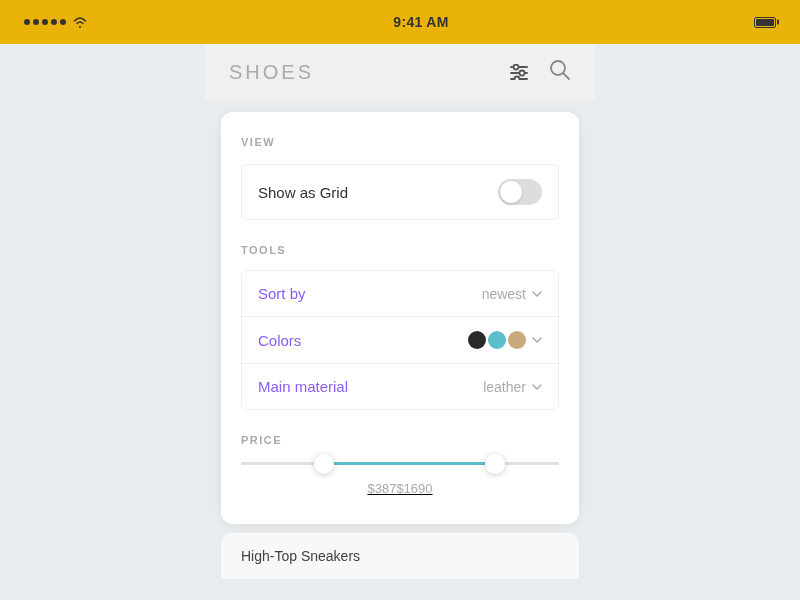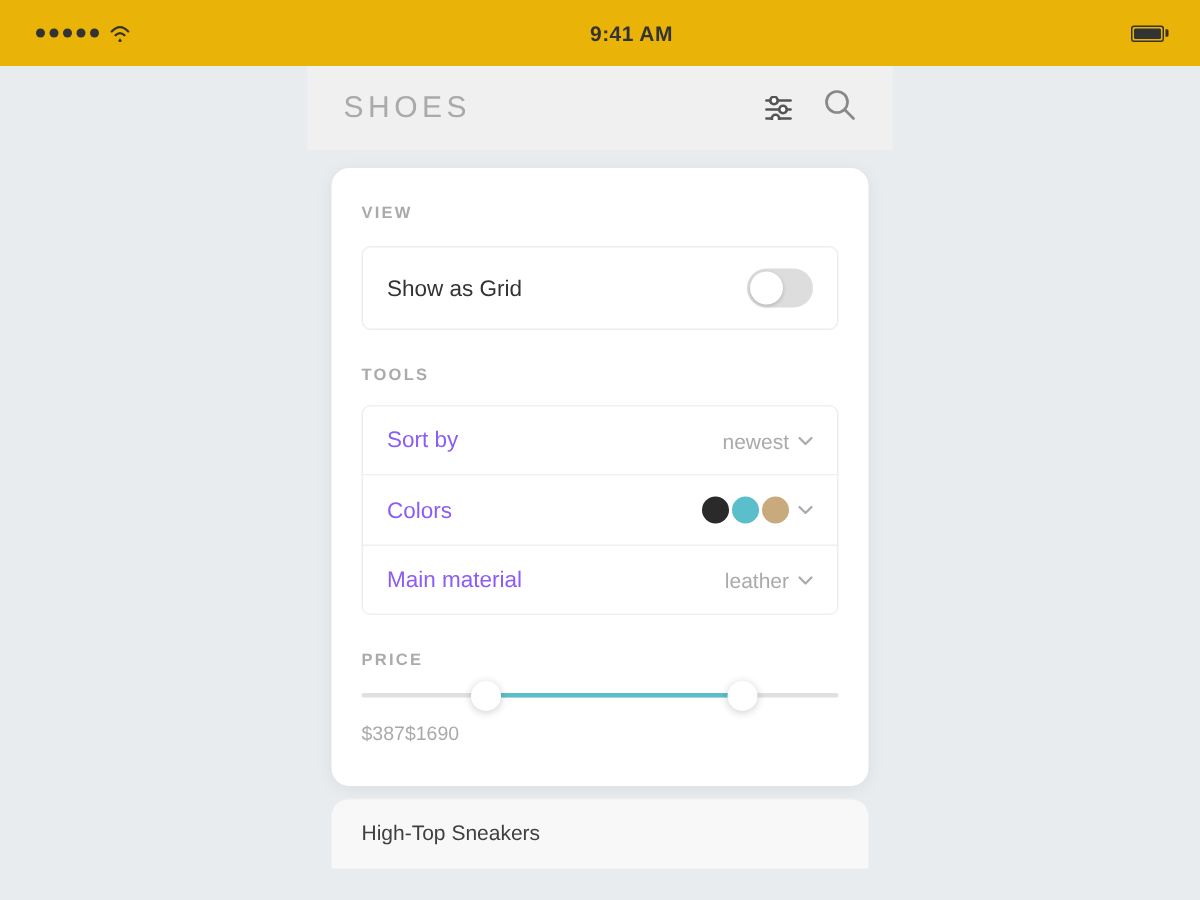--- a/index.html
+++ b/index.html
@@ -310,22 +310,23 @@
     .slider-thumb.left {
       left: calc(26% - 10px);
     }
 
     .slider-thumb.right {
       left: calc(80% - 10px);
     }
 
     .price-labels {
       display: flex;
-      justify-content: flex-start;
+      justify-content: center;
       margin-top: 6px;
+      text-decoration: underline;
     }
 
     .price-label {
       font-size: 13px;
       color: #aaa;
       font-weight: 300;
     }
 
     
     .bottom-peek {

